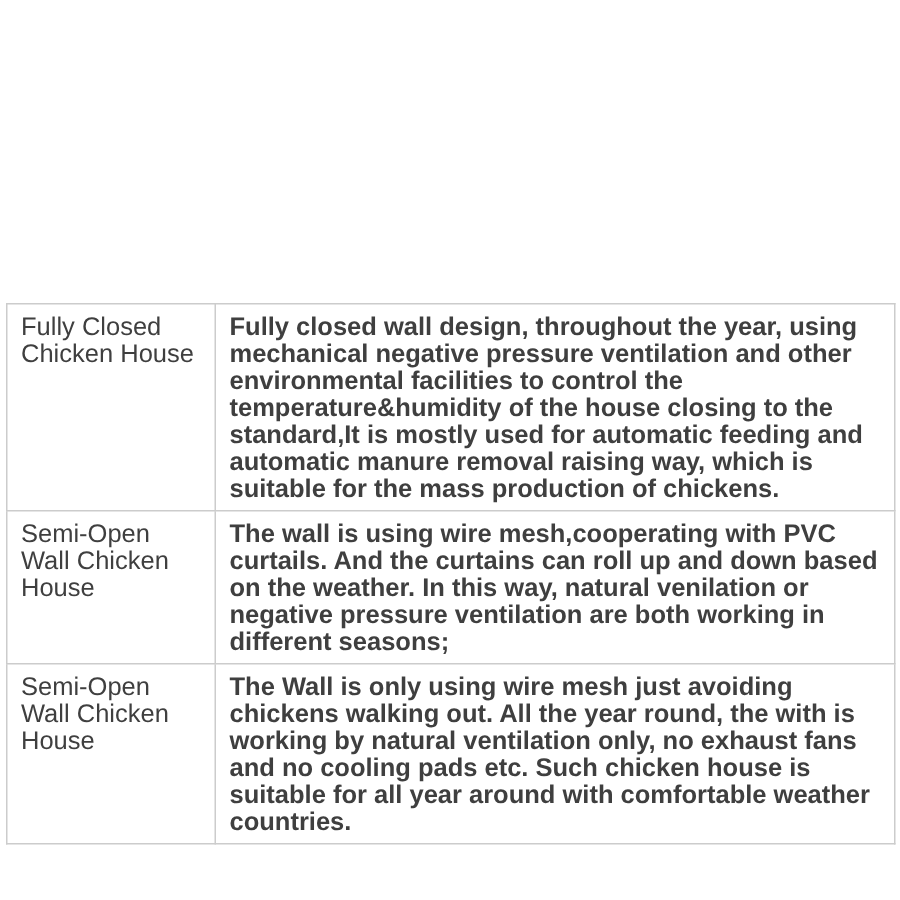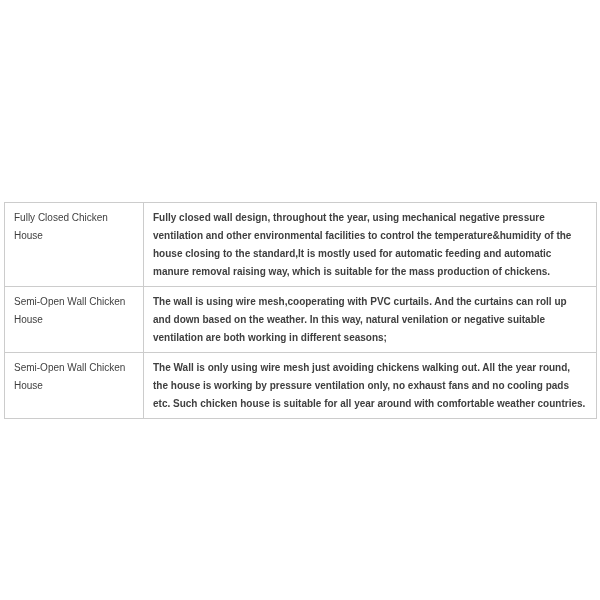--- a/index.html
+++ b/index.html
@@ -19,21 +19,21 @@
   table.house-table {
     width: 100%;
     border-collapse: collapse;
     table-layout: fixed;
     background: #ffffff;
   }
   table.house-table td {
     border: 1px solid #cccccc;
     vertical-align: top;
     color: #3f3f3f;
-    font-size: 10px;
+    font-size: 17px;
     line-height: 18px;
     padding: 6px 10px 5px 9px;
     word-wrap: break-word;
   }
   td.type-cell {
     width: 139px;
     padding-right: 14px;
   }
   td.desc-cell {
     padding-left: 10px;
@@ -48,21 +48,21 @@
 
 <div class="table-wrap">
   <table class="house-table">
     <tbody>
       <tr class="row-1">
         <td class="type-cell">Fully Closed Chicken House</td>
         <td class="desc-cell">Fully closed wall design, throughout the year, using mechanical negative pressure ventilation and other environmental facilities to control the temperature&amp;humidity of the house closing to the standard,It is mostly used for automatic feeding and automatic manure removal raising way, which is suitable for the mass production of chickens.</td>
       </tr>
       <tr class="row-2">
         <td class="type-cell">Semi-Open Wall Chicken House</td>
-        <td class="desc-cell">The wall is using wire mesh,cooperating with PVC curtails. And the curtains can roll up and down based on the weather. In this way, natural venilation or negative suitable ventilation are both working in different seasons;</td>
+        <td class="desc-cell">The wall is using wire mesh,cooperating with PVC curtails. And the curtains can roll up and down based on the weather. In this way, natural venilation or negative pressure ventilation are both working in different seasons;</td>
       </tr>
       <tr class="row-3">
         <td class="type-cell">Semi-Open Wall Chicken House</td>
-        <td class="desc-cell">The Wall is only using wire mesh just avoiding chickens walking out. All the year round, the house is working by pressure ventilation only, no exhaust fans and no cooling pads etc. Such chicken house is suitable for all year around with comfortable weather countries.</td>
+        <td class="desc-cell">The Wall is only using wire mesh just avoiding chickens walking out. All the year round, the with is working by natural ventilation only, no exhaust fans and no cooling pads etc. Such chicken house is suitable for all year around with comfortable weather countries.</td>
       </tr>
     </tbody>
   </table>
 </div>
 
 </body></html>

